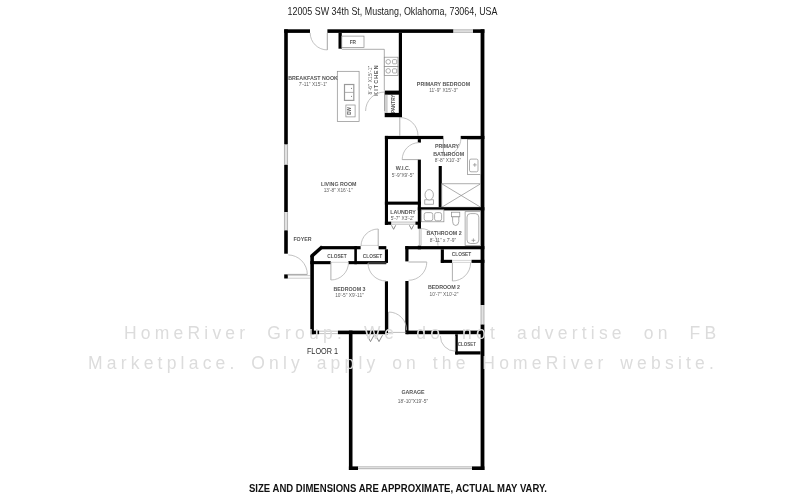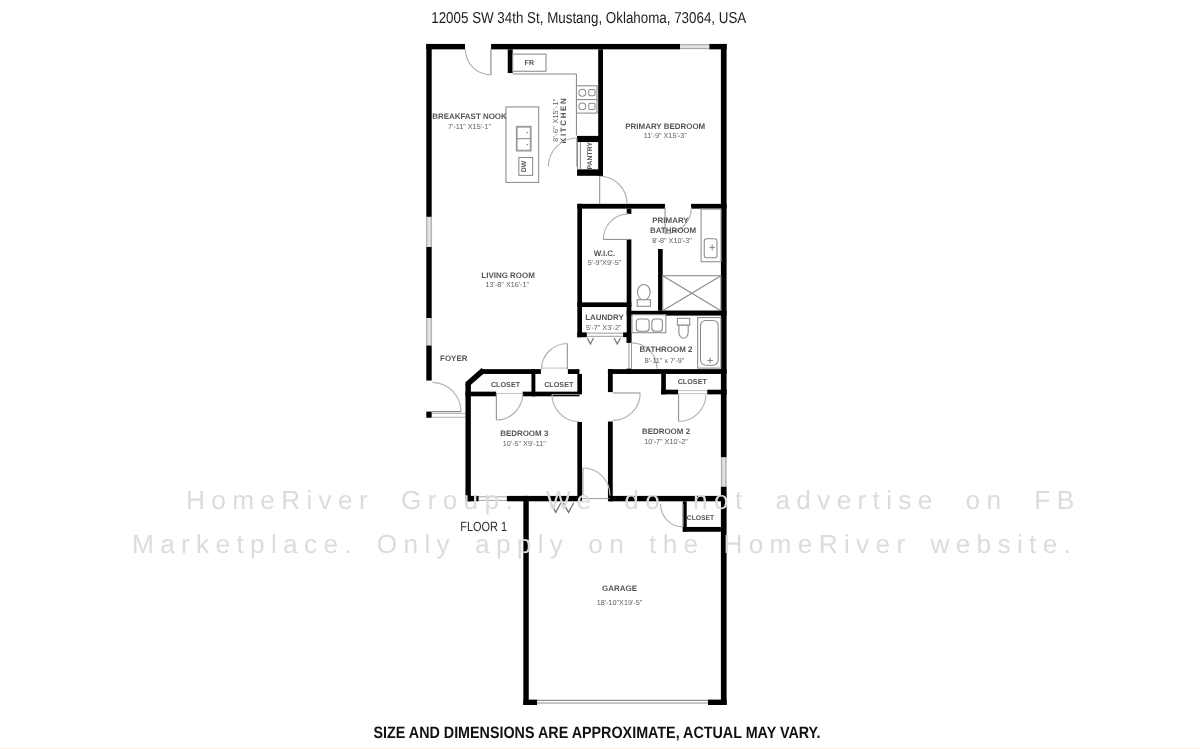--- a/index.html
+++ b/index.html
@@ -1,16 +1,16 @@
 <!DOCTYPE html>
 <html><head>
 <meta charset="utf-8">
 <style>
 html,body{margin:0;padding:0;background:#ffffff;}
-#page{position:relative;width:800px;height:499px;background:#fdba74;overflow:hidden;font-family:"Liberation Sans",sans-serif;}
+#page{position:relative;width:800px;height:499px;background:#22c55e;overflow:hidden;font-family:"Liberation Sans",sans-serif;}
 svg text{font-family:"Liberation Sans",sans-serif;}
 .lbl{fill:#555555;font-weight:700;}
 .dim{fill:#5e5e5e;font-weight:400;}
 </style>
 </head>
 <body>
 <div id="page">
 <svg width="800" height="499" viewBox="0 0 800 499">
 
 <rect x="0" y="0" width="800" height="499" fill="#ffffff"></rect>

